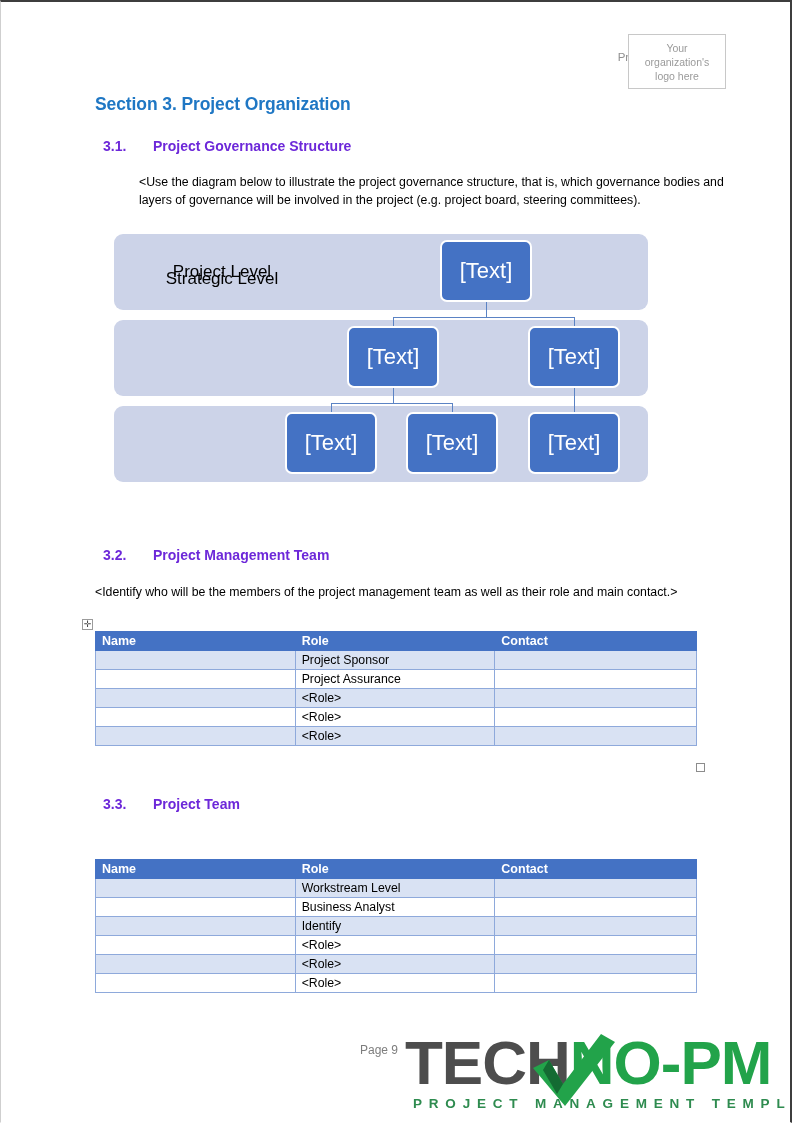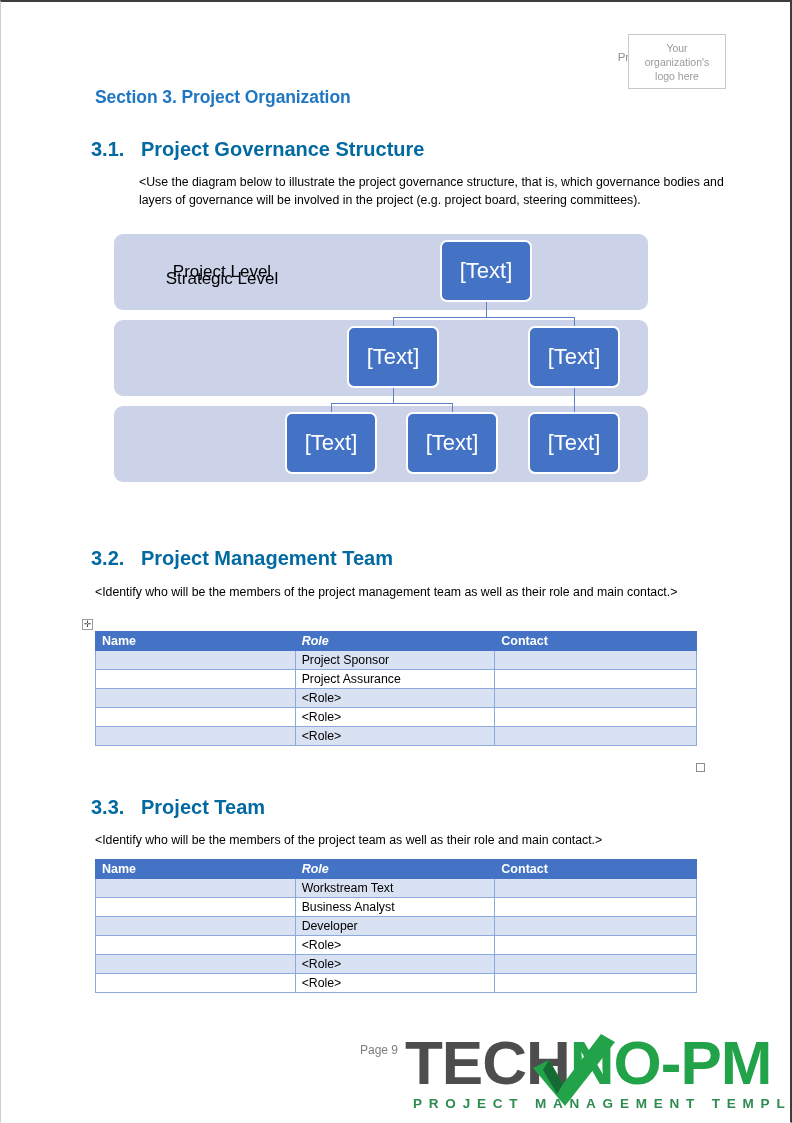--- a/index.html
+++ b/index.html
@@ -55,32 +55,32 @@
     justify-content: center;
     color: #9a9a9a;
     font-size: 10.5px;
     line-height: 14px;
     text-align: center;
   }
 
   
   #sec-title {
     position: absolute;
-    left: 94px; top: 85px;
+    left: 94px; top: 92px;
     font-size: 17.5px;
     font-weight: bold;
     color: #1f77c4;
     letter-spacing: -0.1px;
   }
   .sub-head {
     position: absolute;
-    left: 90px;
-    font-size: 20px;
-    font-weight: bold;
-    color: #0369a1;
+    left: 102px;
+    font-size: 14px;
+    font-weight: bold;
+    color: #6d28d9;
     white-space: pre;
   }
   .sub-head .num { display: inline-block; width: 50px; }
   #sub-31 { top: 136px; }
   #sub-32 { top: 545px; }
   #sub-33 { top: 794px; }
 
   
   .body-para {
     position: absolute;
@@ -175,21 +175,21 @@
   .wtable td {
     border: 1px solid #8ea9db;
     padding: 1px 6px;
     height: 19px;
     color: #000000;
     margin-top: 28px;
   }
   .wtable tbody tr:nth-child(odd) td { background: #d9e2f3; }
   .wtable tbody tr:nth-child(even) td { background: #ffffff; }
   .col-name { width: 200px; }
-  .col-role { width: 200px; font-style: italic; }
+  .col-role { width: 200px; }
   .col-contact { width: 202px; }
 
   
   #tbl-move-handle {
     position: absolute;
     left: 81px; top: 617px;
     width: 11px; height: 11px;
     border: 1px solid #9b9b9b;
     background: #ffffff;
     color: #4a4a4a;
@@ -330,44 +330,43 @@
       </tr>
       <tr>
         <td></td>
         <td>&lt;Role&gt;</td>
         <td></td>
       </tr>
     </tbody>
   </table>
 
   <div class="sub-head" id="sub-33"><span class="num">3.3.</span><span>Project Team</span></div>
-  <div class="body-para" id="para-33">&lt;Identify who will be the members of the project team as well as their role and main contact.&gt;</div>
 
   <table class="wtable" id="table-33">
     <thead>
       <tr>
         <th class="col-name">Name</th>
         <th class="col-role">Role</th>
         <th class="col-contact">Contact</th>
       </tr>
     </thead>
     <tbody>
       <tr>
         <td></td>
-        <td>Workstream Text</td>
+        <td>Workstream Level</td>
         <td></td>
       </tr>
       <tr>
         <td></td>
         <td>Business Analyst</td>
         <td></td>
       </tr>
       <tr>
         <td></td>
-        <td>Developer</td>
+        <td>Identify</td>
         <td></td>
       </tr>
       <tr>
         <td></td>
         <td>&lt;Role&gt;</td>
         <td></td>
       </tr>
       <tr>
         <td></td>
         <td>&lt;Role&gt;</td>

